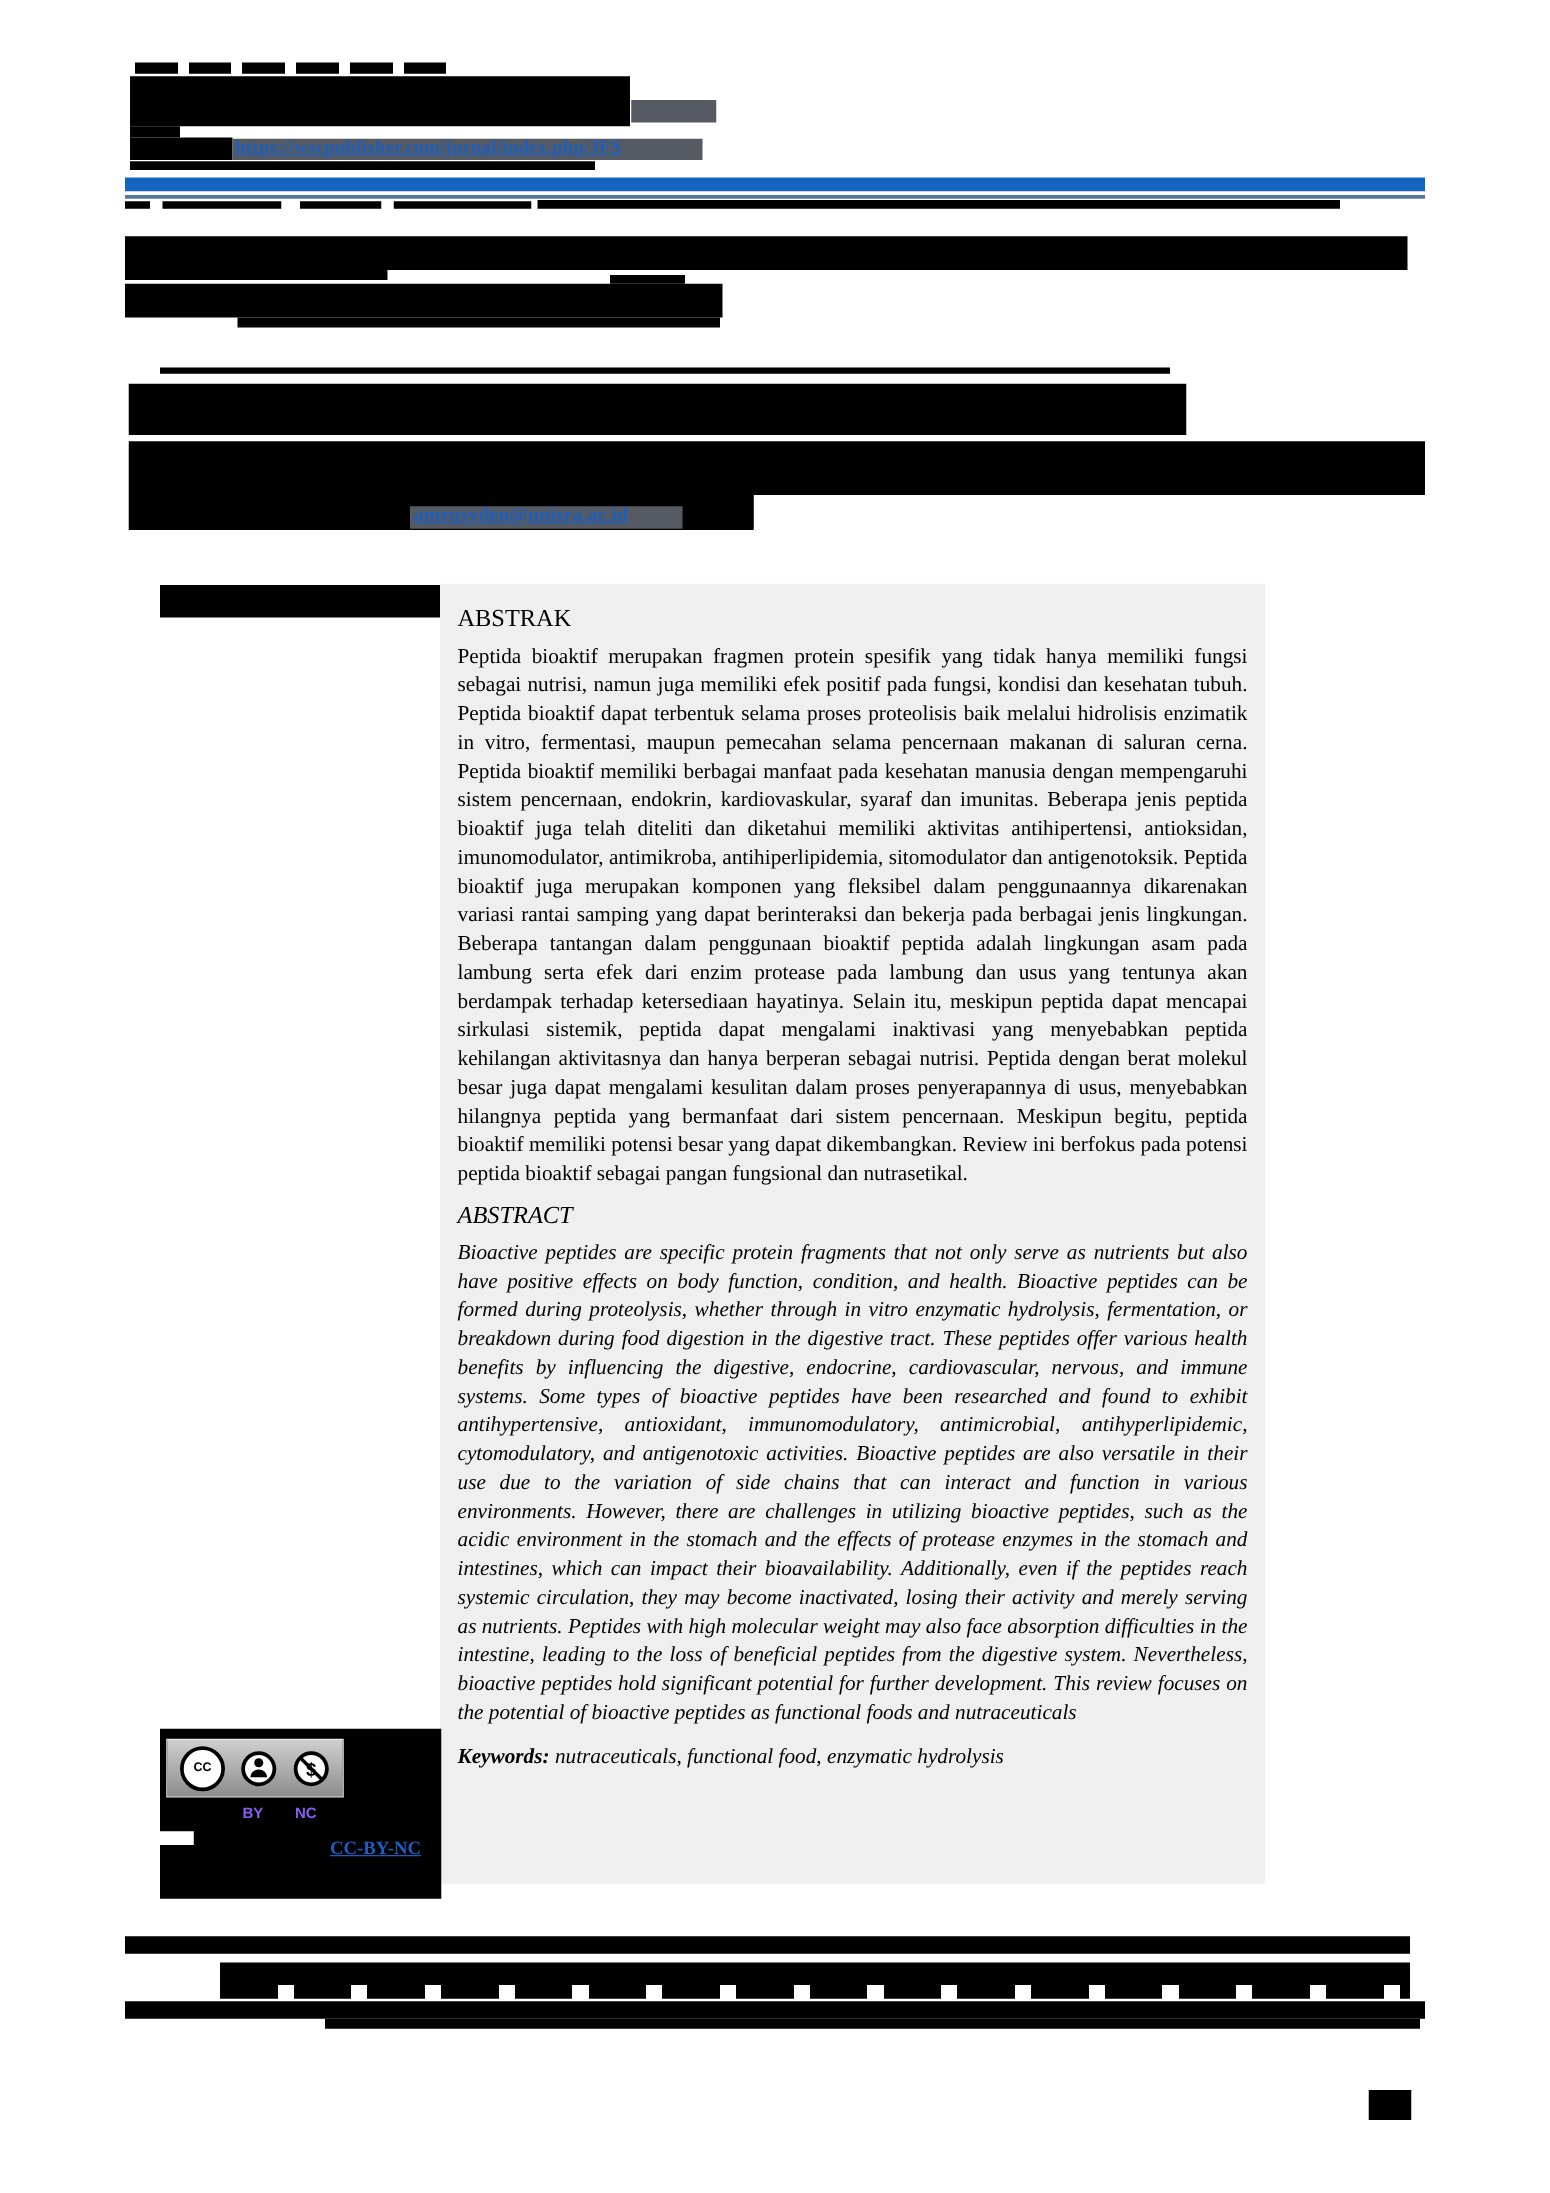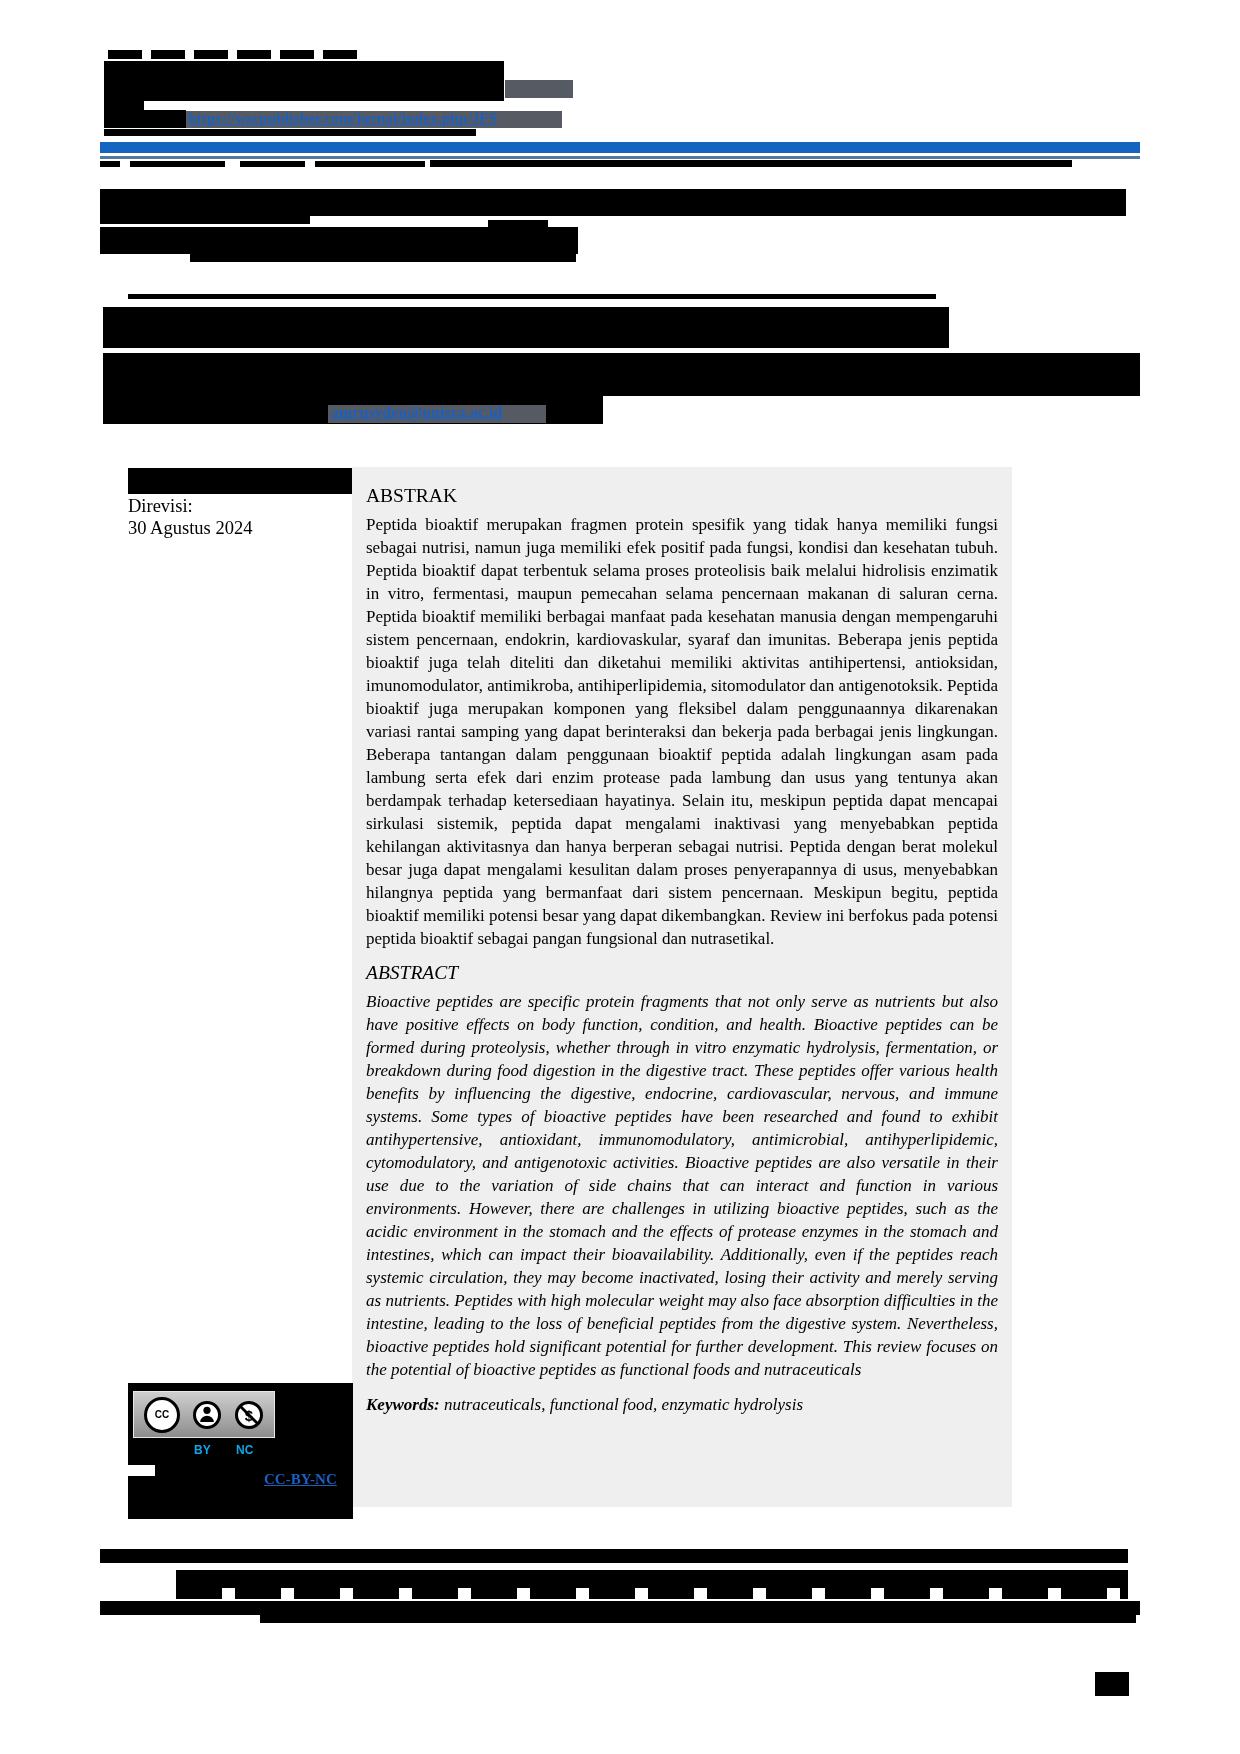--- a/index.html
+++ b/index.html
@@ -25,21 +25,21 @@
   .kw{margin-top:12px !important;margin-bottom:10px !important;text-align:left !important;}
   .kw b{font-weight:bold;}
   .kw.en, .kw.en b{margin-top:36px;}
   .ccblock{position:absolute;left:128px;top:1383px;width:225px;height:136px;background:#000;}
   .ccbadge{position:absolute;left:5px;top:8px;width:142px;height:47px;
            background:linear-gradient(#cfcfcf,#8d8d8d);border:1px solid #e8e8e8;
            display:flex;align-items:center;justify-content:space-around;padding:0 4px;box-sizing:border-box;}
   .cc-circle{width:36px;height:36px;border-radius:50%;border:3px solid #000;background:#fff;
              display:flex;align-items:center;justify-content:center;
              font-family:"Liberation Sans",sans-serif;font-weight:bold;font-size:10px;box-sizing:border-box;}
-  .cc-label{position:absolute;color:#0ea5e9;font-family:"Liberation Sans",sans-serif;
+  .cc-label{position:absolute;color:#8b5cf6;font-family:"Liberation Sans",sans-serif;
             font-weight:bold;font-size:12px;top:60px;}
   .cc-link{position:absolute;left:136px;top:88px;font-size:15px;}
   .white-notch{position:absolute;left:0px;top:82px;width:27px;height:11px;background:#fff;}
   .pagebox{position:absolute;left:1095px;top:1672px;width:34px;height:24px;background:#000;}
 </style>
 </head>
 <body>
 
 <div class="page">
 
@@ -68,24 +68,20 @@
   <div class="rx" style="left:128px;top:294px;width:808px;height:5px;"></div>
 
   <div class="rx" style="left:103px;top:307px;width:846px;height:41px;"></div>
   <div class="rx" style="left:103px;top:353px;width:1037px;height:43px;"></div>
   <div class="rx" style="left:103px;top:396px;width:500px;height:28px;"></div>
   <div class="rx-gray" style="left:328px;top:405px;width:218px;height:18px;"></div>
   <a class="lnk email-link" href="#">amrusyden@unisra.ac.id</a>
 
   <div class="rx" style="left:128px;top:468px;width:225px;height:26px;"></div>
   <div class="history">
-    <div class="grp">
-      <div>Direvisi:</div>
-      <div>30 Agustus 2024</div>
-    </div>
   </div>
 
   <div class="panel">
     <h2>ABSTRAK</h2>
     <p>Peptida bioaktif merupakan fragmen protein spesifik yang tidak hanya memiliki fungsi sebagai nutrisi, namun juga memiliki efek positif pada fungsi, kondisi dan kesehatan tubuh. Peptida bioaktif dapat terbentuk selama proses proteolisis baik melalui hidrolisis enzimatik in vitro, fermentasi, maupun pemecahan selama pencernaan makanan di saluran cerna. Peptida bioaktif memiliki berbagai manfaat pada kesehatan manusia dengan mempengaruhi sistem pencernaan, endokrin, kardiovaskular, syaraf dan imunitas. Beberapa jenis peptida bioaktif juga telah diteliti dan diketahui memiliki aktivitas antihipertensi, antioksidan, imunomodulator, antimikroba, antihiperlipidemia, sitomodulator dan antigenotoksik. Peptida bioaktif juga merupakan komponen yang fleksibel dalam penggunaannya dikarenakan variasi rantai samping yang dapat berinteraksi dan bekerja pada berbagai jenis lingkungan. Beberapa tantangan dalam penggunaan bioaktif peptida adalah lingkungan asam pada lambung serta efek dari enzim protease pada lambung dan usus yang tentunya akan berdampak terhadap ketersediaan hayatinya. Selain itu, meskipun peptida dapat mencapai sirkulasi sistemik, peptida dapat mengalami inaktivasi yang menyebabkan peptida kehilangan aktivitasnya dan hanya berperan sebagai nutrisi. Peptida dengan berat molekul besar juga dapat mengalami kesulitan dalam proses penyerapannya di usus, menyebabkan hilangnya peptida yang bermanfaat dari sistem pencernaan. Meskipun begitu, peptida bioaktif memiliki potensi besar yang dapat dikembangkan. Review ini berfokus pada potensi peptida bioaktif sebagai pangan fungsional dan nutrasetikal.</p>
     <h2 class="en">ABSTRACT</h2>
     <p class="en">Bioactive peptides are specific protein fragments that not only serve as nutrients but also have positive effects on body function, condition, and health. Bioactive peptides can be formed during proteolysis, whether through in vitro enzymatic hydrolysis, fermentation, or breakdown during food digestion in the digestive tract. These peptides offer various health benefits by influencing the digestive, endocrine, cardiovascular, nervous, and immune systems. Some types of bioactive peptides have been researched and found to exhibit antihypertensive, antioxidant, immunomodulatory, antimicrobial, antihyperlipidemic, cytomodulatory, and antigenotoxic activities. Bioactive peptides are also versatile in their use due to the variation of side chains that can interact and function in various environments. However, there are challenges in utilizing bioactive peptides, such as the acidic environment in the stomach and the effects of protease enzymes in the stomach and intestines, which can impact their bioavailability. Additionally, even if the peptides reach systemic circulation, they may become inactivated, losing their activity and merely serving as nutrients. Peptides with high molecular weight may also face absorption difficulties in the intestine, leading to the loss of beneficial peptides from the digestive system. Nevertheless, bioactive peptides hold significant potential for further development. This review focuses on the potential of bioactive peptides as functional foods and nutraceuticals</p>
     <p class="kw en"><b>Keywords:</b><span> nutraceuticals, functional food, enzymatic hydrolysis</span></p>
   </div>
 

